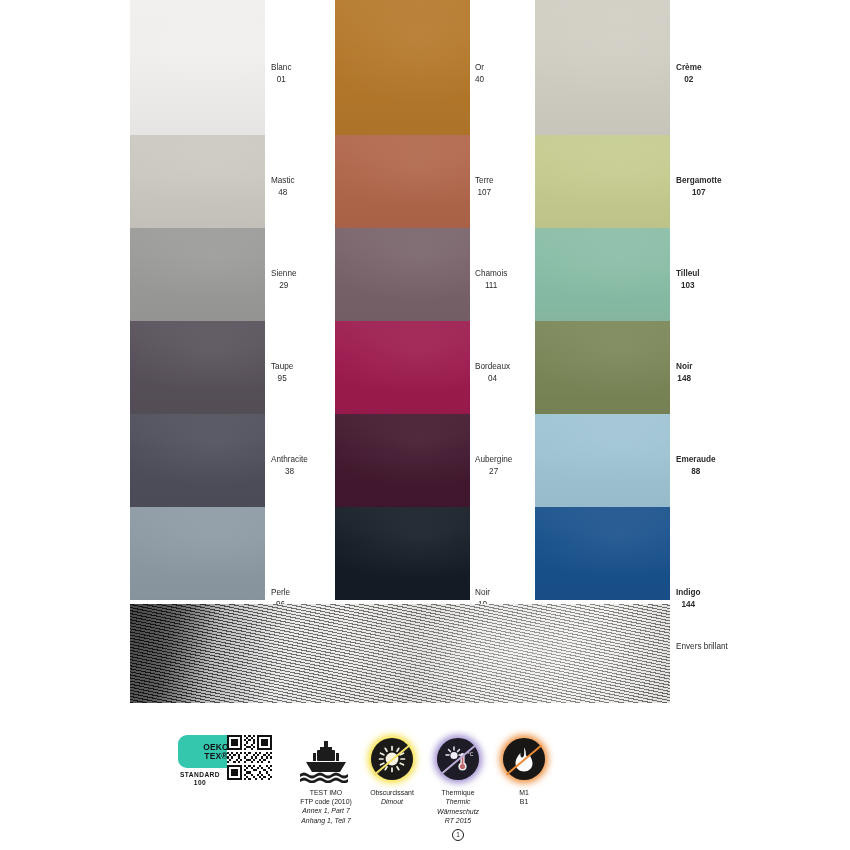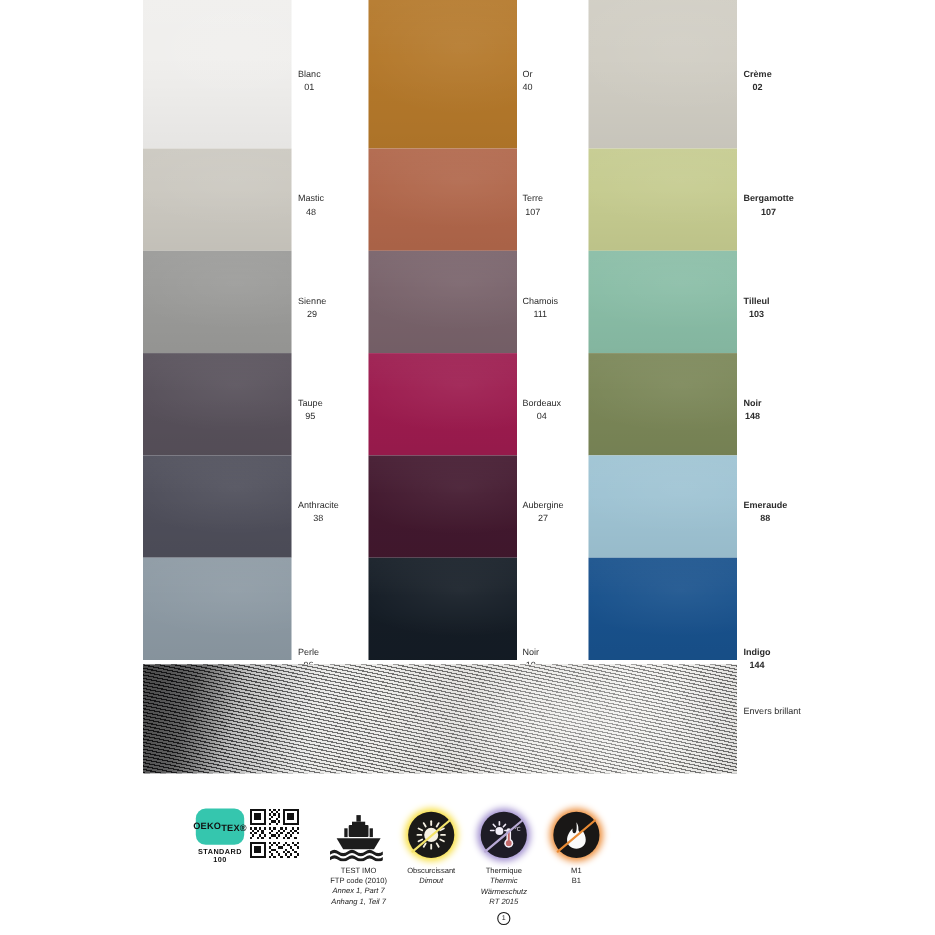--- a/index.html
+++ b/index.html
@@ -76,22 +76,22 @@
   
   .cert-strip{position:absolute;left:0;top:735px;width:850px;height:115px;}
   .cert{position:absolute;top:0;text-align:center;}
 
   
   .cert-oeko{left:178px;width:96px;}
   .oeko-row{display:flex;align-items:flex-start;gap:5px;}
   .oeko-badge{width:44px;}
   .oeko-pill{
     width:44px;height:33px;border-radius:9px;
-    background:#35c6ae;display:flex;flex-direction:row;
-    align-items:center;justify-content:center;line-height:1;
+    background:#35c6ae;display:flex;flex-direction:column;
+    justify-content:center;line-height:1;padding-left:16px;
   }
   .oeko-pill .t1{font-size:8.4px;font-weight:bold;color:#111;letter-spacing:.2px;}
   .oeko-pill .t2{font-size:8.4px;font-weight:bold;color:#111;letter-spacing:.2px;margin-top:1px;}
   .oeko-std{margin-top:3px;font-size:6.6px;font-weight:bold;color:#111;letter-spacing:.45px;line-height:8px;}
   .oeko-std span{display:block;}
   .qr{width:45px;height:45px;position:relative;background:#fff;}
   .qr svg{display:block;}
 
   
   .cert-imo{left:278px;width:96px;}

